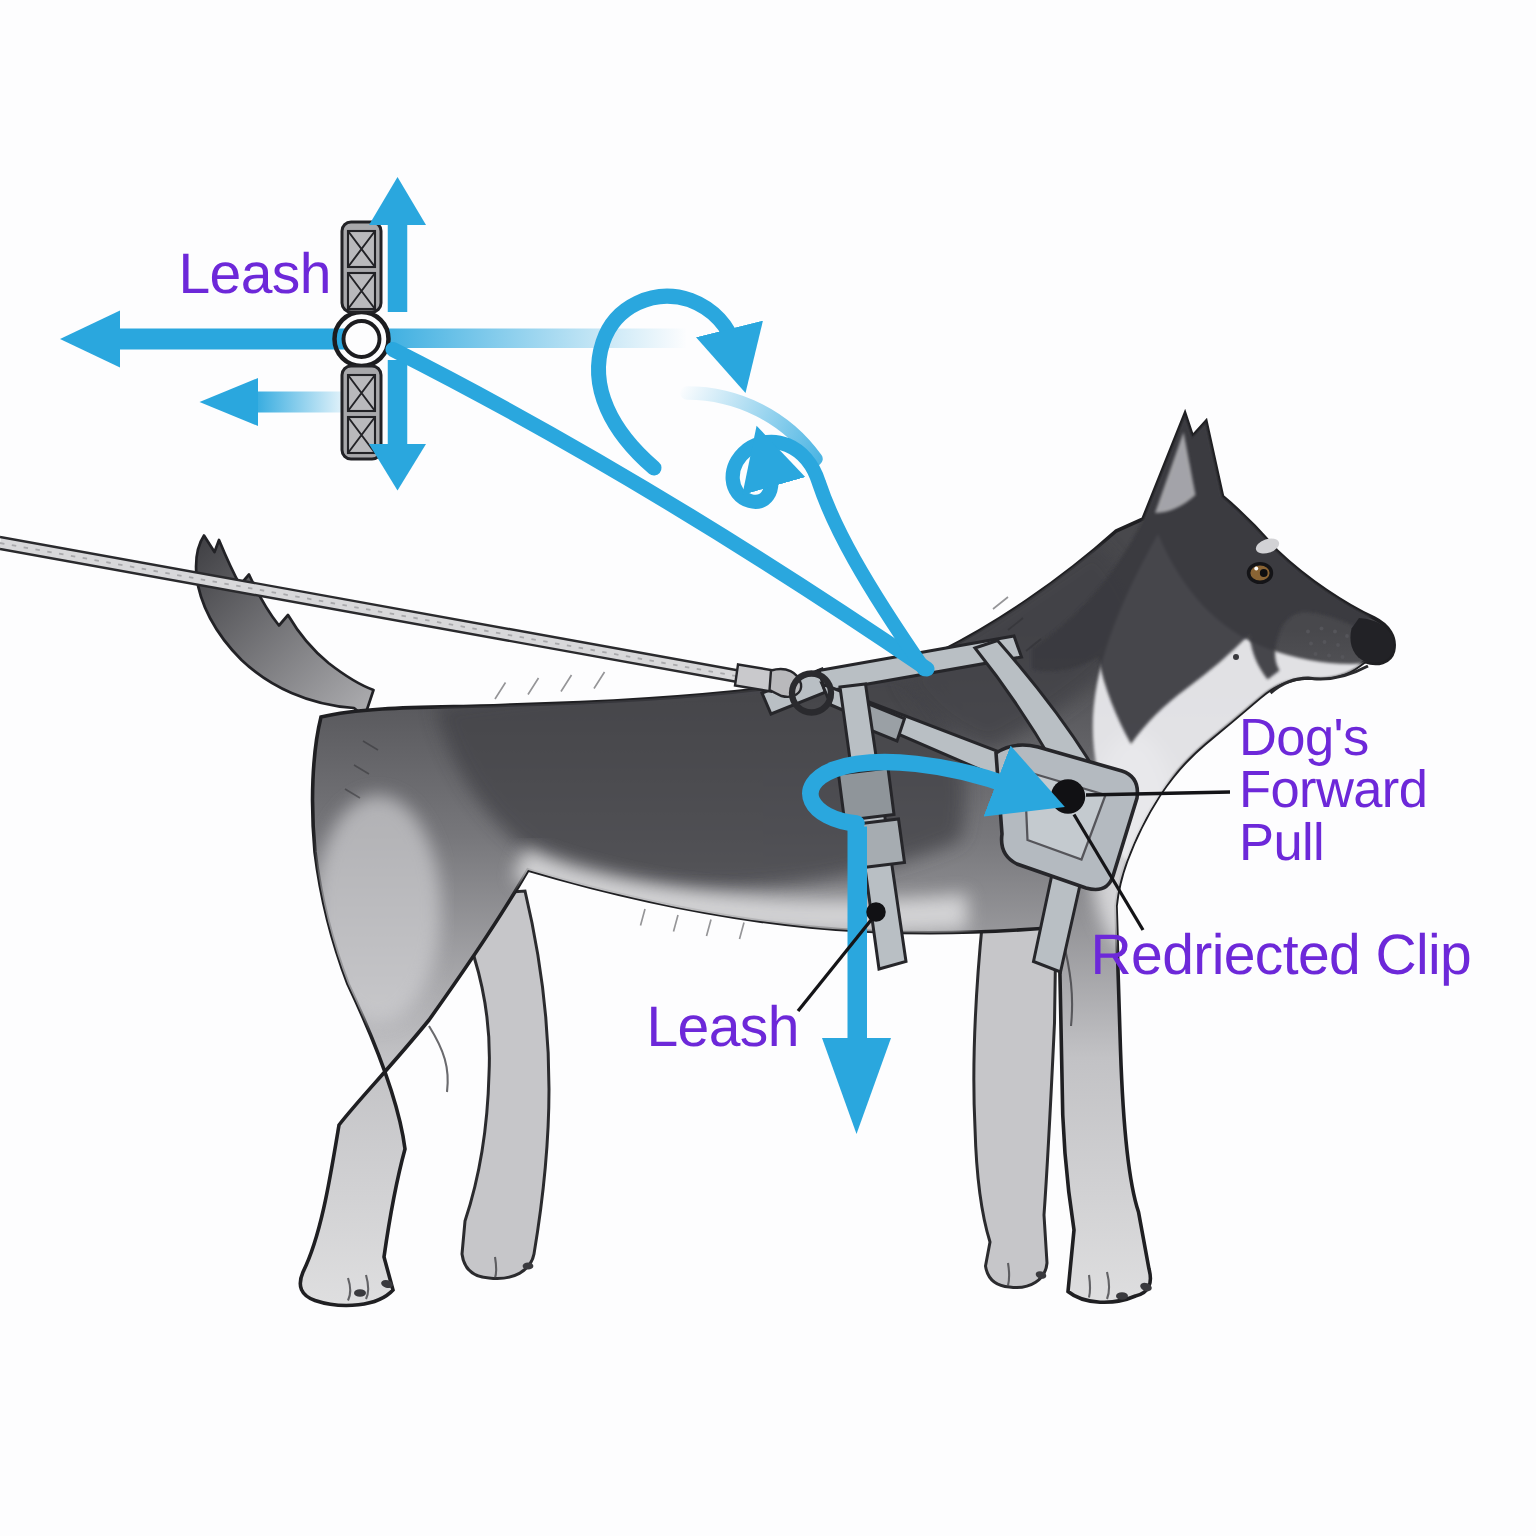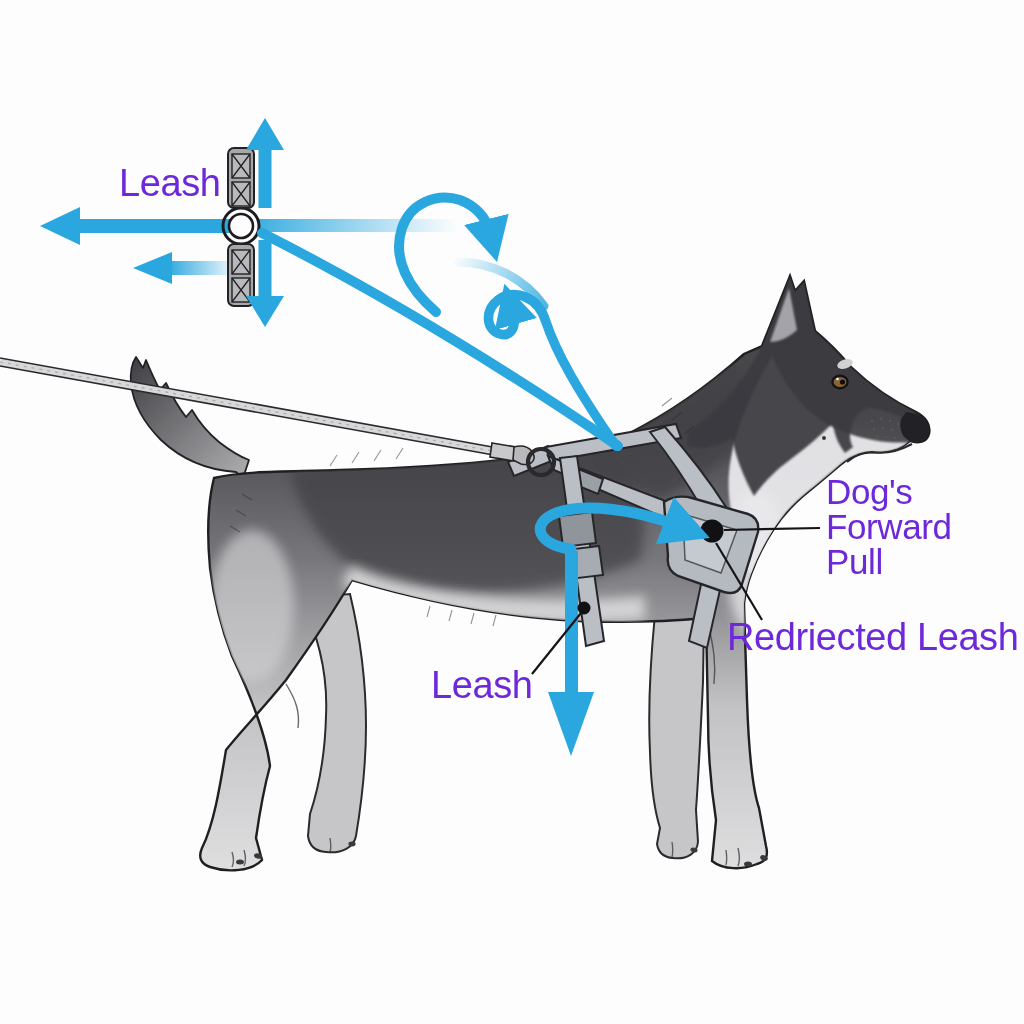--- a/index.html
+++ b/index.html
@@ -278,17 +278,17 @@
 
 
 <div class="lbl" style="left:119px;top:164px;">Leash</div>
 
 <div class="lbl lbl-multi" style="left:826px;top:474px;">
   <div>Dog's</div>
   <div>Forward</div>
   <div>Pull</div>
 </div>
 
-<div class="lbl" style="left:727px;top:618px;">Redriected Leash</div>
+<div class="lbl" style="left:727px;top:618px;">Redriected Clip</div>
 
 <div class="lbl" style="left:431px;top:666px;">Leash</div>
 
 </div>
 
 </body></html>

